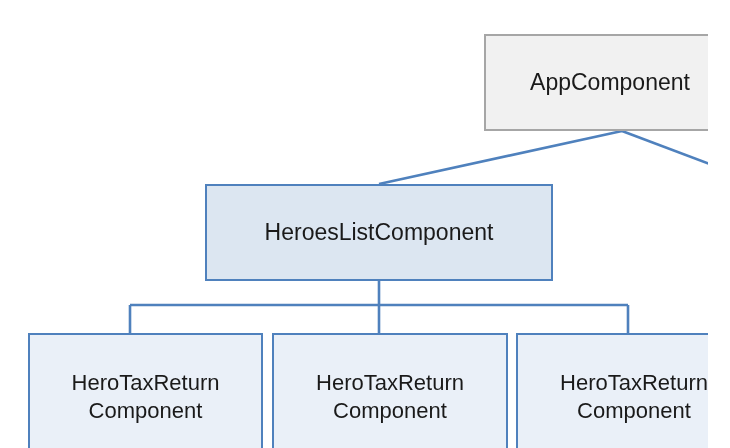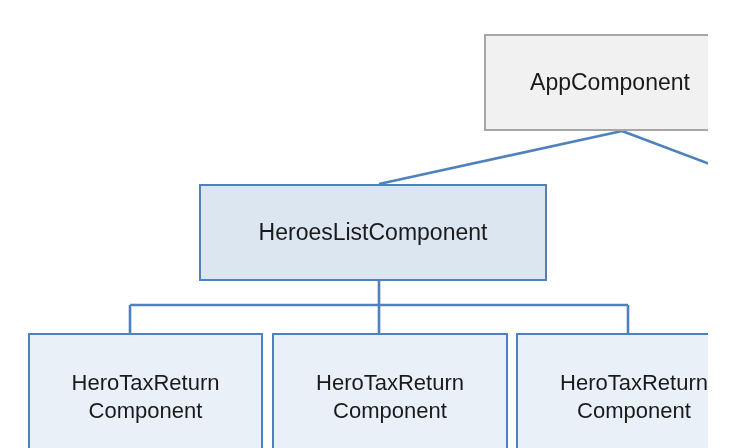--- a/index.html
+++ b/index.html
@@ -43,21 +43,21 @@
   .node-app {
     left: 484px;
     top: 34px;
     width: 252px;
     height: 97px;
     background: #f1f1f1;
     border: 2px solid #a6a6a6;
     font-size: 23px;
   }
   .node-heroes-list {
-    left: 199px;
+    left: 205px;
     top: 184px;
     width: 348px;
     height: 97px;
     background: #dce6f1;
     border: 2px solid #4f81bd;
     font-size: 23px;
   }
   .node-service {
     left: 718px;
     top: 183px;

